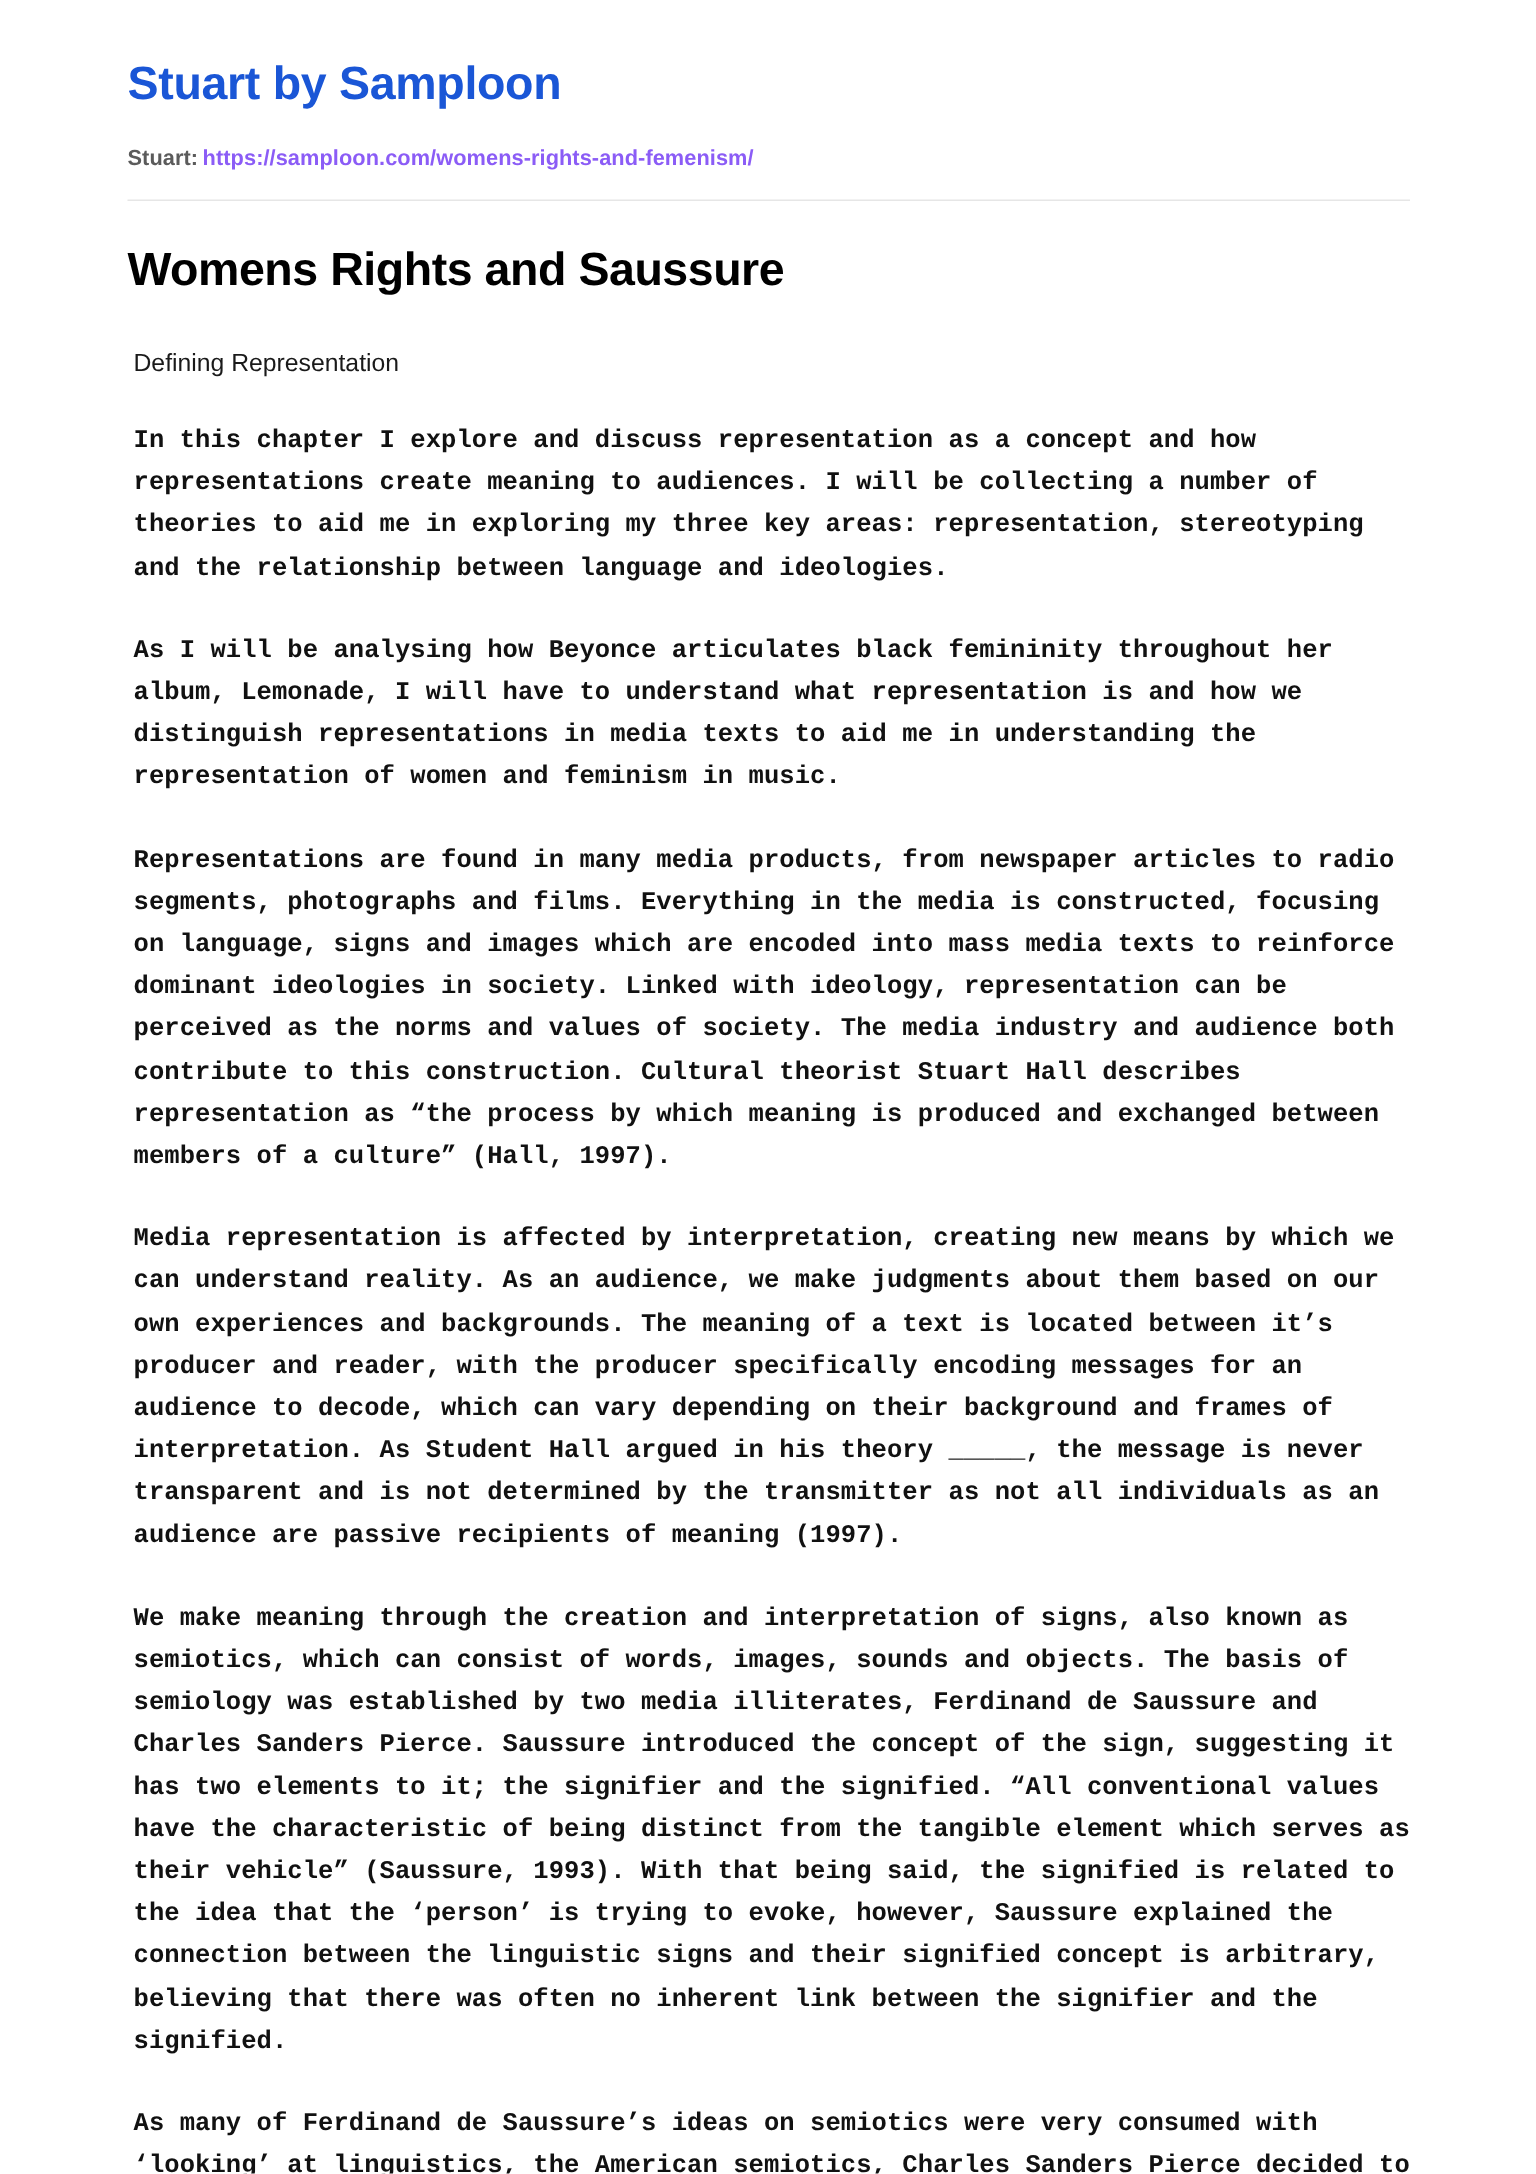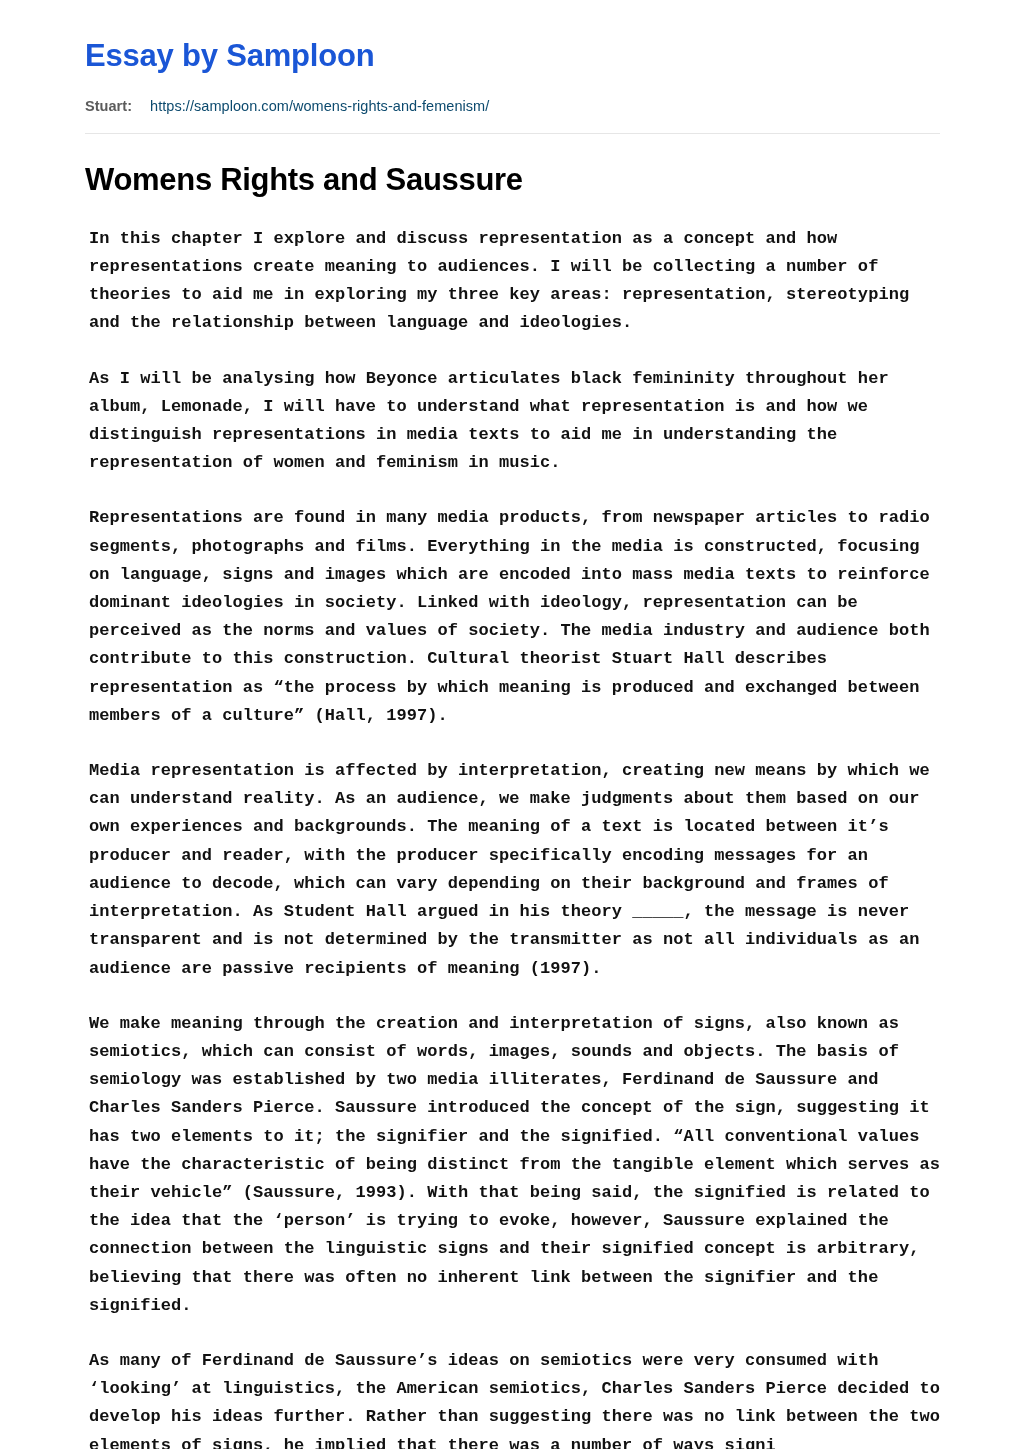--- a/index.html
+++ b/index.html
@@ -36,24 +36,24 @@
     font-weight: 600;
     color: #5b5b5b;
     letter-spacing: 0.05px;
     white-space: nowrap;
   }
   .source-label {
     color: #5b5b5b;
     font-weight: 600;
   }
   .source-url {
-    color: #0c4a6e;
-    font-weight: 400;
+    color: #8b5cf6;
+    font-weight: 700;
     text-decoration: none;
-    margin-left: 18px;
+    margin-left: 3px;
   }
 
   .divider {
     margin-top: 19px;
     height: 1px;
     background: #e6e6e6;
     width: 855px;
   }
 
   
@@ -93,30 +93,31 @@
   }
   .para:last-child {
     margin-bottom: 0;
   }
 </style>
 </head>
 <body>
 
 <div class="page">
 
-  <div class="brand">Essay by Samploon</div>
+  <div class="brand">Stuart by Samploon</div>
 
   <div class="source-line">
     <span class="source-label">Stuart:</span><a class="source-url" href="#">https://samploon.com/womens-rights-and-femenism/</a>
   </div>
 
   <div class="divider"></div>
 
   <h1 class="article-title">Womens Rights and Saussure</h1>
 
+  <div class="subheading">Defining Representation</div>
 
   <div class="body-block">
     <p class="para">In this chapter I explore and discuss representation as a concept and how representations create meaning to audiences. I will be collecting a number of theories to aid me in exploring my three key areas: representation, stereotyping and the relationship between language and ideologies.</p>
     <p class="para">As I will be analysing how Beyonce articulates black femininity throughout her album, Lemonade, I will have to understand what representation is and how we distinguish representations in media texts to aid me in understanding the representation of women and feminism in music.</p>
     <p class="para">Representations are found in many media products, from newspaper articles to radio segments, photographs and films. Everything in the media is constructed, focusing on language, signs and images which are encoded into mass media texts to reinforce dominant ideologies in society. Linked with ideology, representation can be perceived as the norms and values of society. The media industry and audience both contribute to this construction. Cultural theorist Stuart Hall describes representation as “the process by which meaning is produced and exchanged between members of a culture” (Hall, 1997).</p>
     <p class="para">Media representation is affected by interpretation, creating new means by which we can understand reality. As an audience, we make judgments about them based on our own experiences and backgrounds. The meaning of a text is located between it’s producer and reader, with the producer specifically encoding messages for an audience to decode, which can vary depending on their background and frames of interpretation. As Student Hall argued in his theory _____, the message is never transparent and is not determined by the transmitter as not all individuals as an audience are passive recipients of meaning (1997).</p>
     <p class="para">We make meaning through the creation and interpretation of signs, also known as semiotics, which can consist of words, images, sounds and objects. The basis of semiology was established by two media illiterates, Ferdinand de Saussure and Charles Sanders Pierce. Saussure introduced the concept of the sign, suggesting it has two elements to it; the signifier and the signified. “All conventional values have the characteristic of being distinct from the tangible element which serves as their vehicle” (Saussure, 1993). With that being said, the signified is related to the idea that the ‘person’ is trying to evoke, however, Saussure explained the connection between the linguistic signs and their signified concept is arbitrary, believing that there was often no inherent link between the signifier and the signified.</p>
     <p class="para">As many of Ferdinand de Saussure’s ideas on semiotics were very consumed with ‘looking’ at linguistics, the American semiotics, Charles Sanders Pierce decided to develop his ideas further. Rather than suggesting there was no link between the two elements of signs, he implied that there was a number of ways signi</p>
   </div>
 

